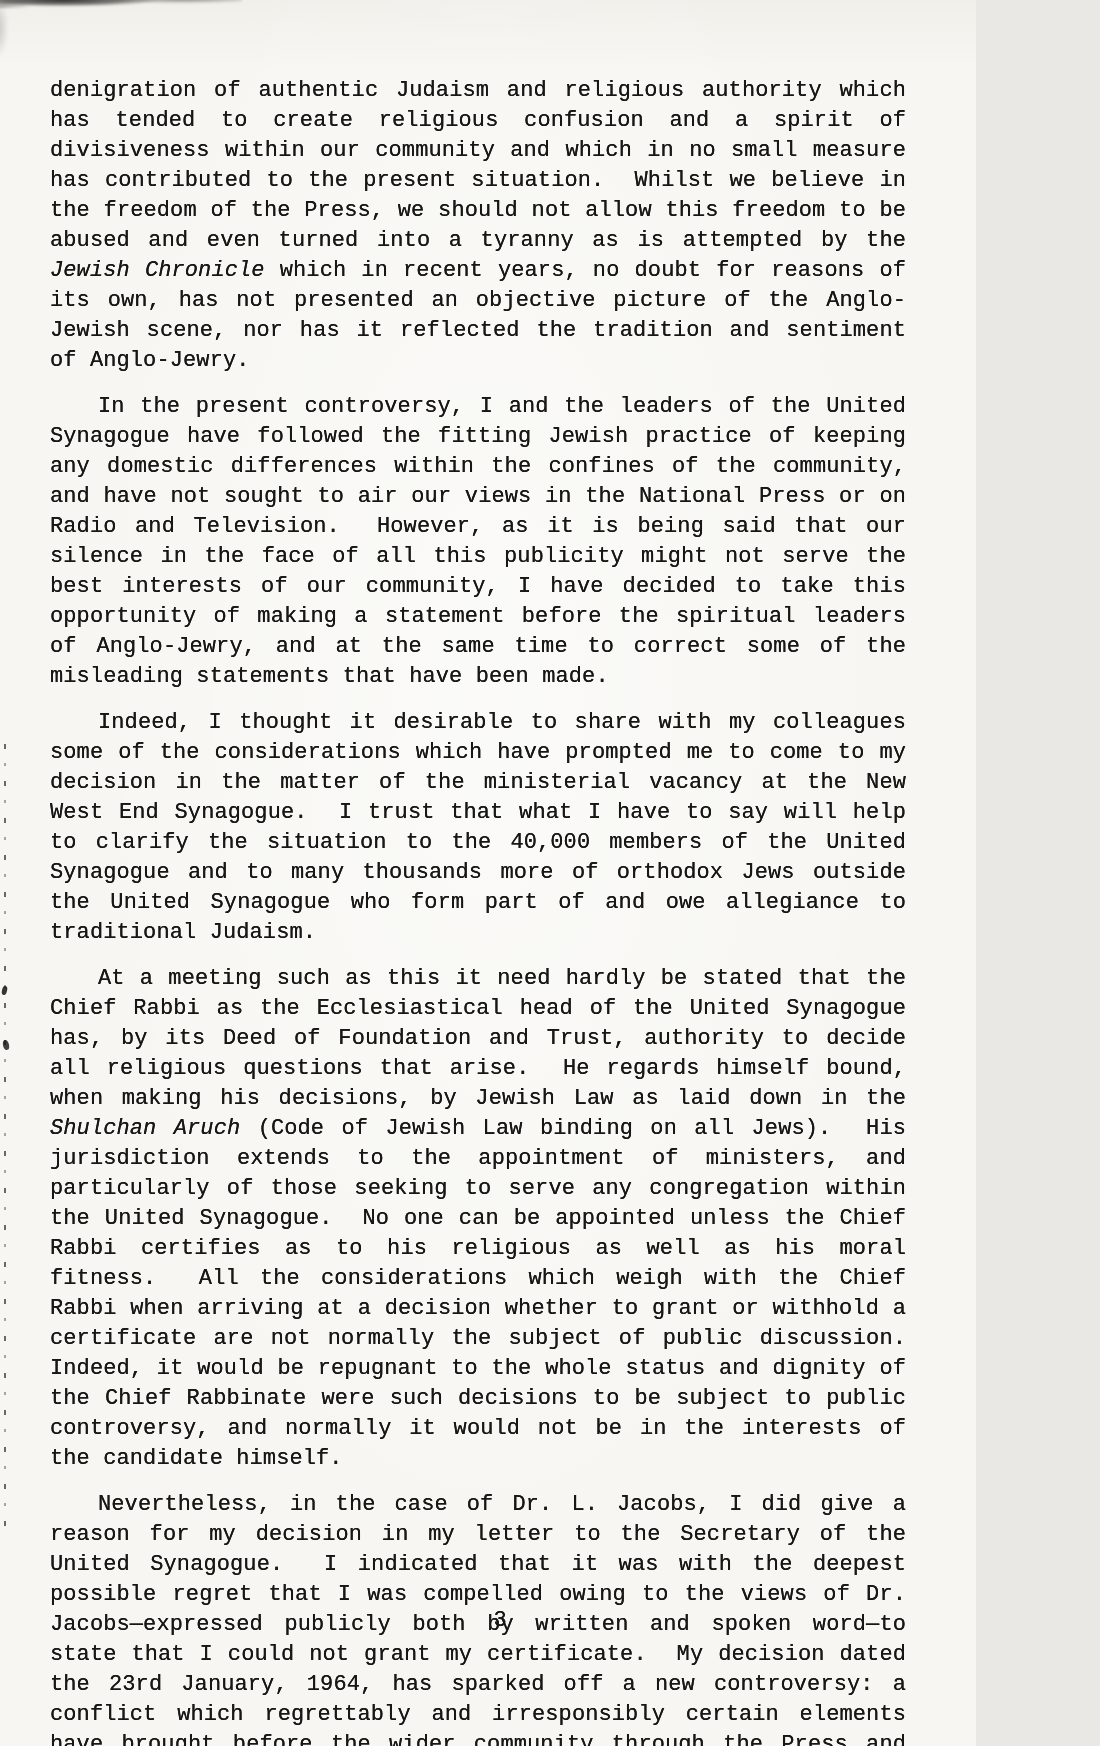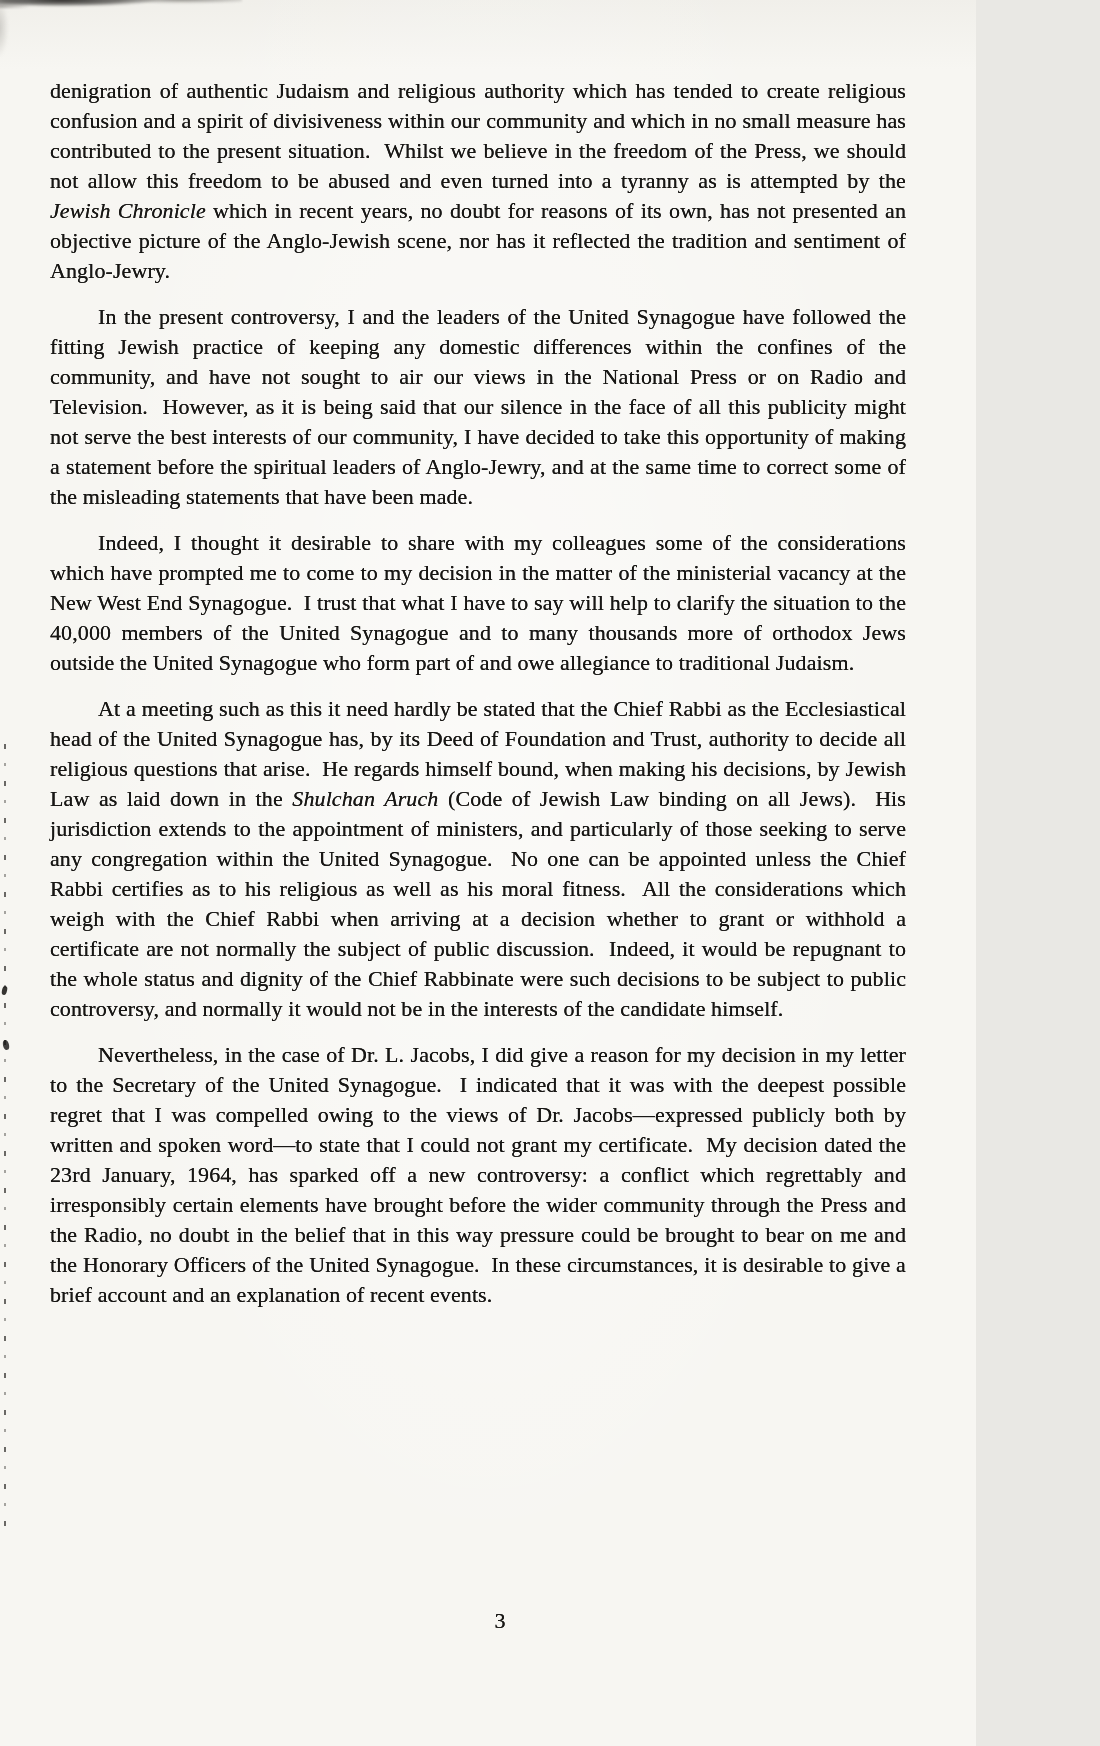--- a/index.html
+++ b/index.html
@@ -10,21 +10,21 @@
   html,body{background:#e9e8e4;}
   .page{
     position:relative;
     width:976px;
     height:1746px;
     background:var(--paper);
     background-image:
       radial-gradient(ellipse at 50% 40%, rgba(255,255,255,.5) 0%, rgba(255,255,255,0) 60%),
       linear-gradient(180deg, rgba(220,218,210,.25) 0%, rgba(255,255,255,0) 4%);
     overflow:hidden;
-    font-family:Liberation Serif, serif;
+    font-family:Liberation Mono, monospace;
     color:var(--ink);
   }
   
   .smudge-top{
     position:absolute;
     top:-6px;left:-8px;
     width:250px;height:14px;
     background:
       radial-gradient(ellipse 130px 9px at 70px 6px, rgba(25,24,22,.9) 0%, rgba(25,24,22,.55) 45%, rgba(25,24,22,0) 75%),
       radial-gradient(ellipse 120px 7px at 190px 5px, rgba(60,58,54,.55) 0%, rgba(60,58,54,0) 70%),

